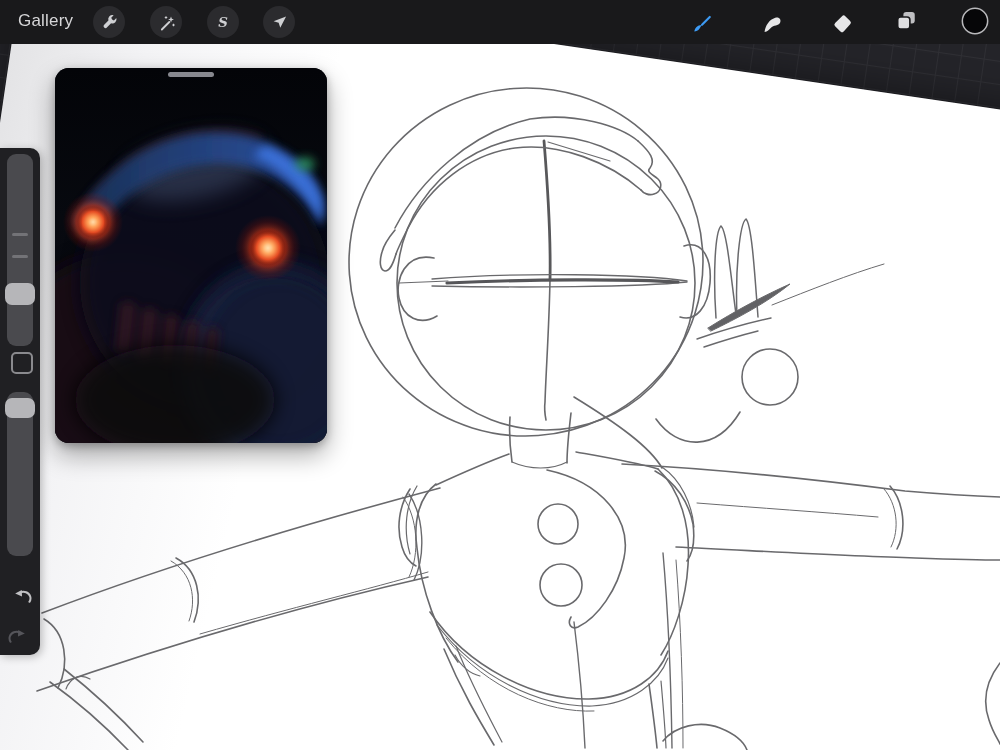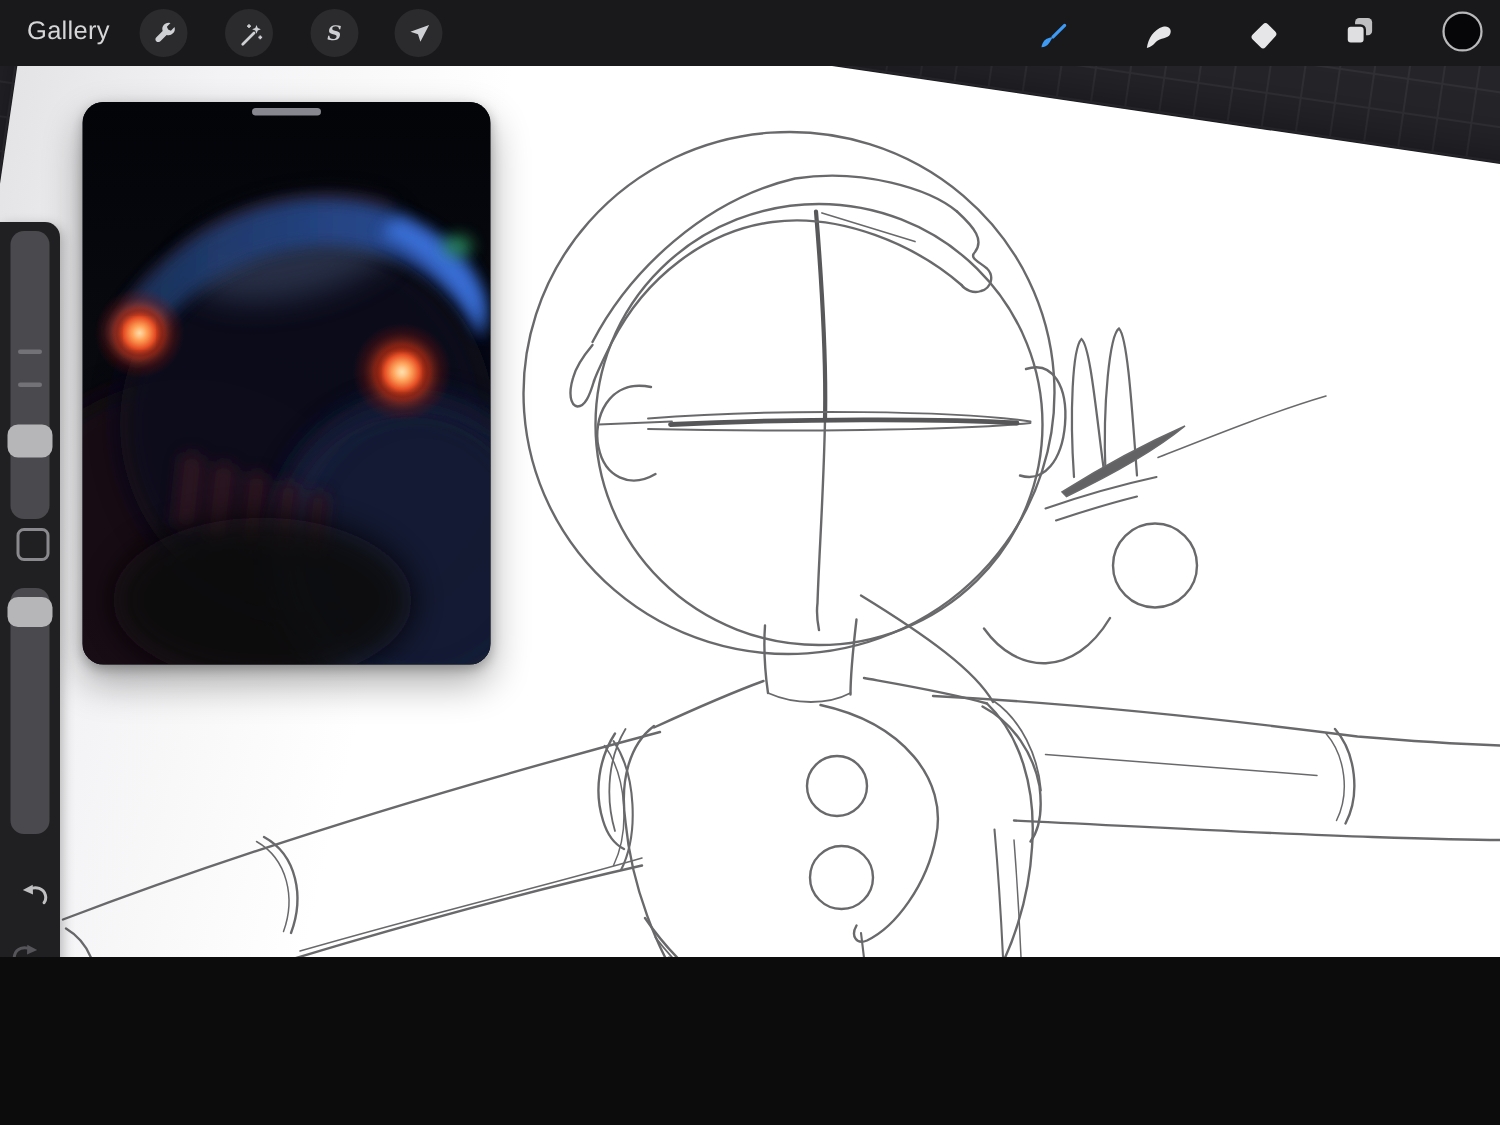--- a/index.html
+++ b/index.html
@@ -1,16 +1,16 @@
 <!DOCTYPE html>
 <html><head>
 <meta charset="utf-8">
 <style>
   html,body{margin:0;padding:0;background:#0c0c0d;}
-  .stage{position:relative;width:1000px;height:638px;overflow:hidden;background:#a16207;
+  .stage{position:relative;width:1000px;height:750px;overflow:hidden;background:#a16207;
          font-family:"Liberation Sans",sans-serif;-webkit-user-select:none;user-select:none;}
 
   
   .world{position:absolute;left:23px;top:-34px;transform:rotate(8.35deg);transform-origin:0 0;z-index:1;}
   .grid{position:absolute;left:-600px;top:-600px;width:2800px;height:2200px;background-color:#242429;
         background-image:linear-gradient(#2f2f34 1px,transparent 1px),
                          linear-gradient(90deg,#2f2f34 1px,transparent 1px);
         background-size:23px 23px;}
   .canvas{position:absolute;left:0;top:0;width:1750px;height:1350px;
           background:linear-gradient(95deg,#e3e3e5 0px,#f3f3f5 140px,#ffffff 330px);

